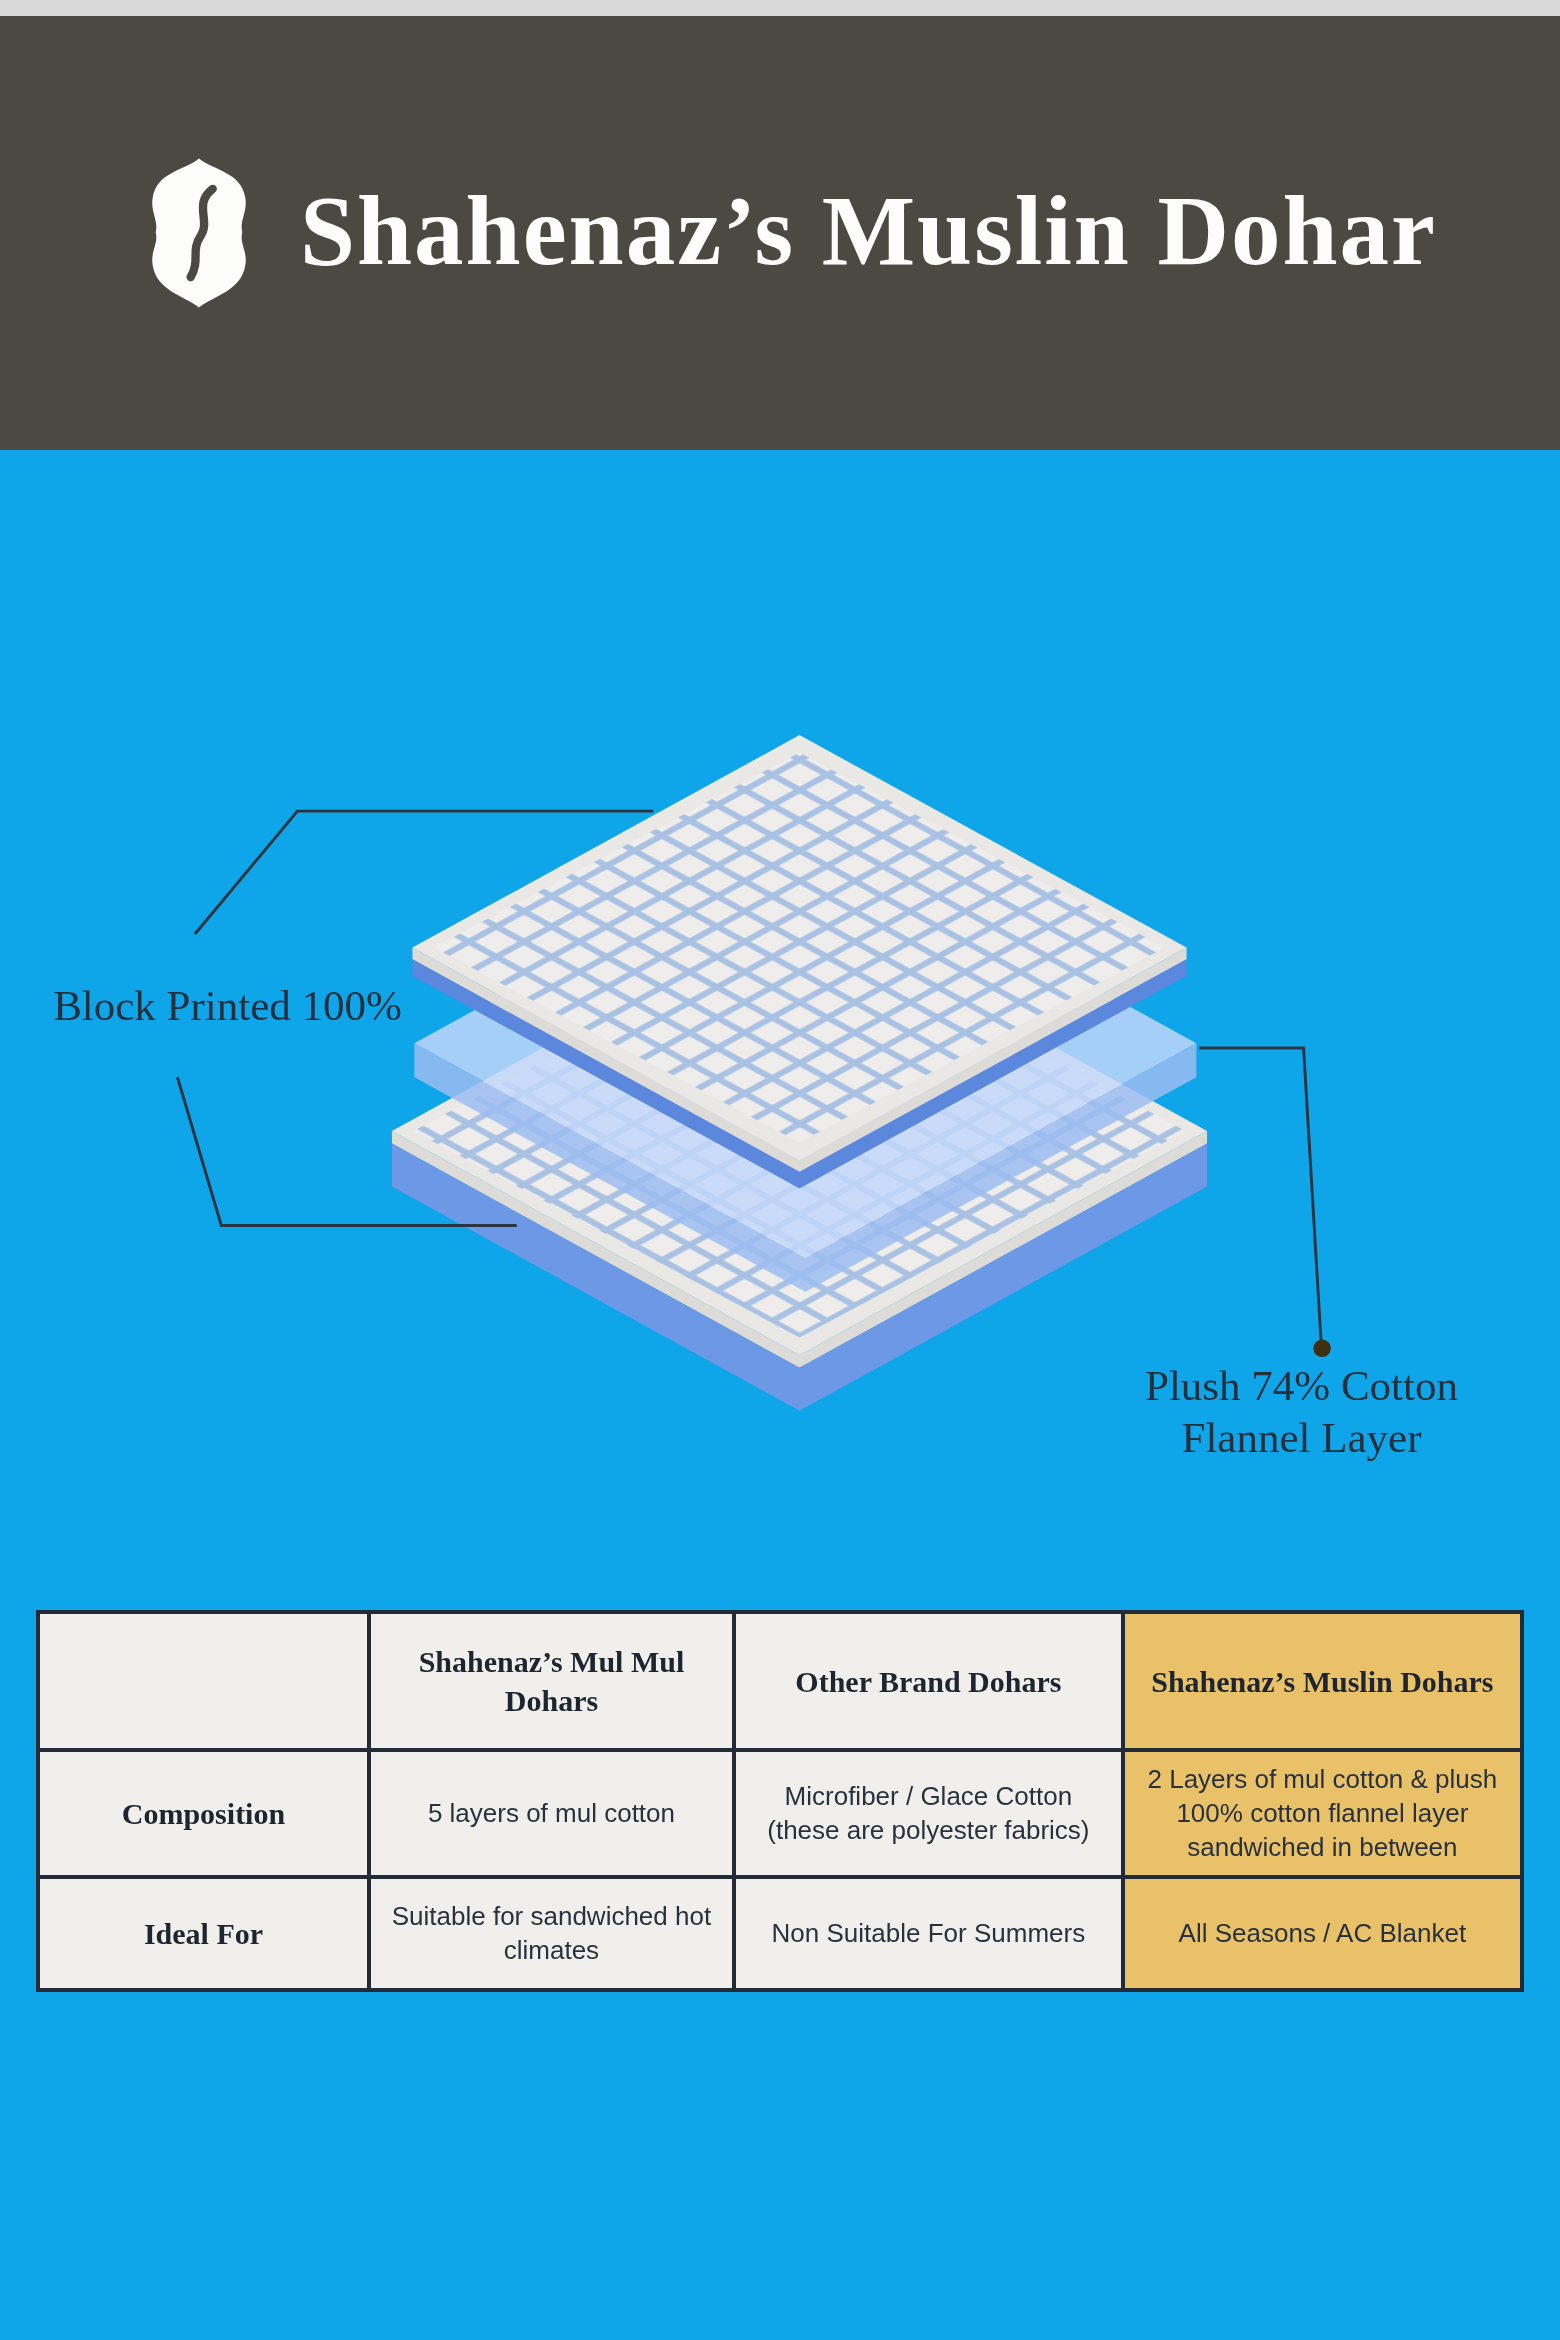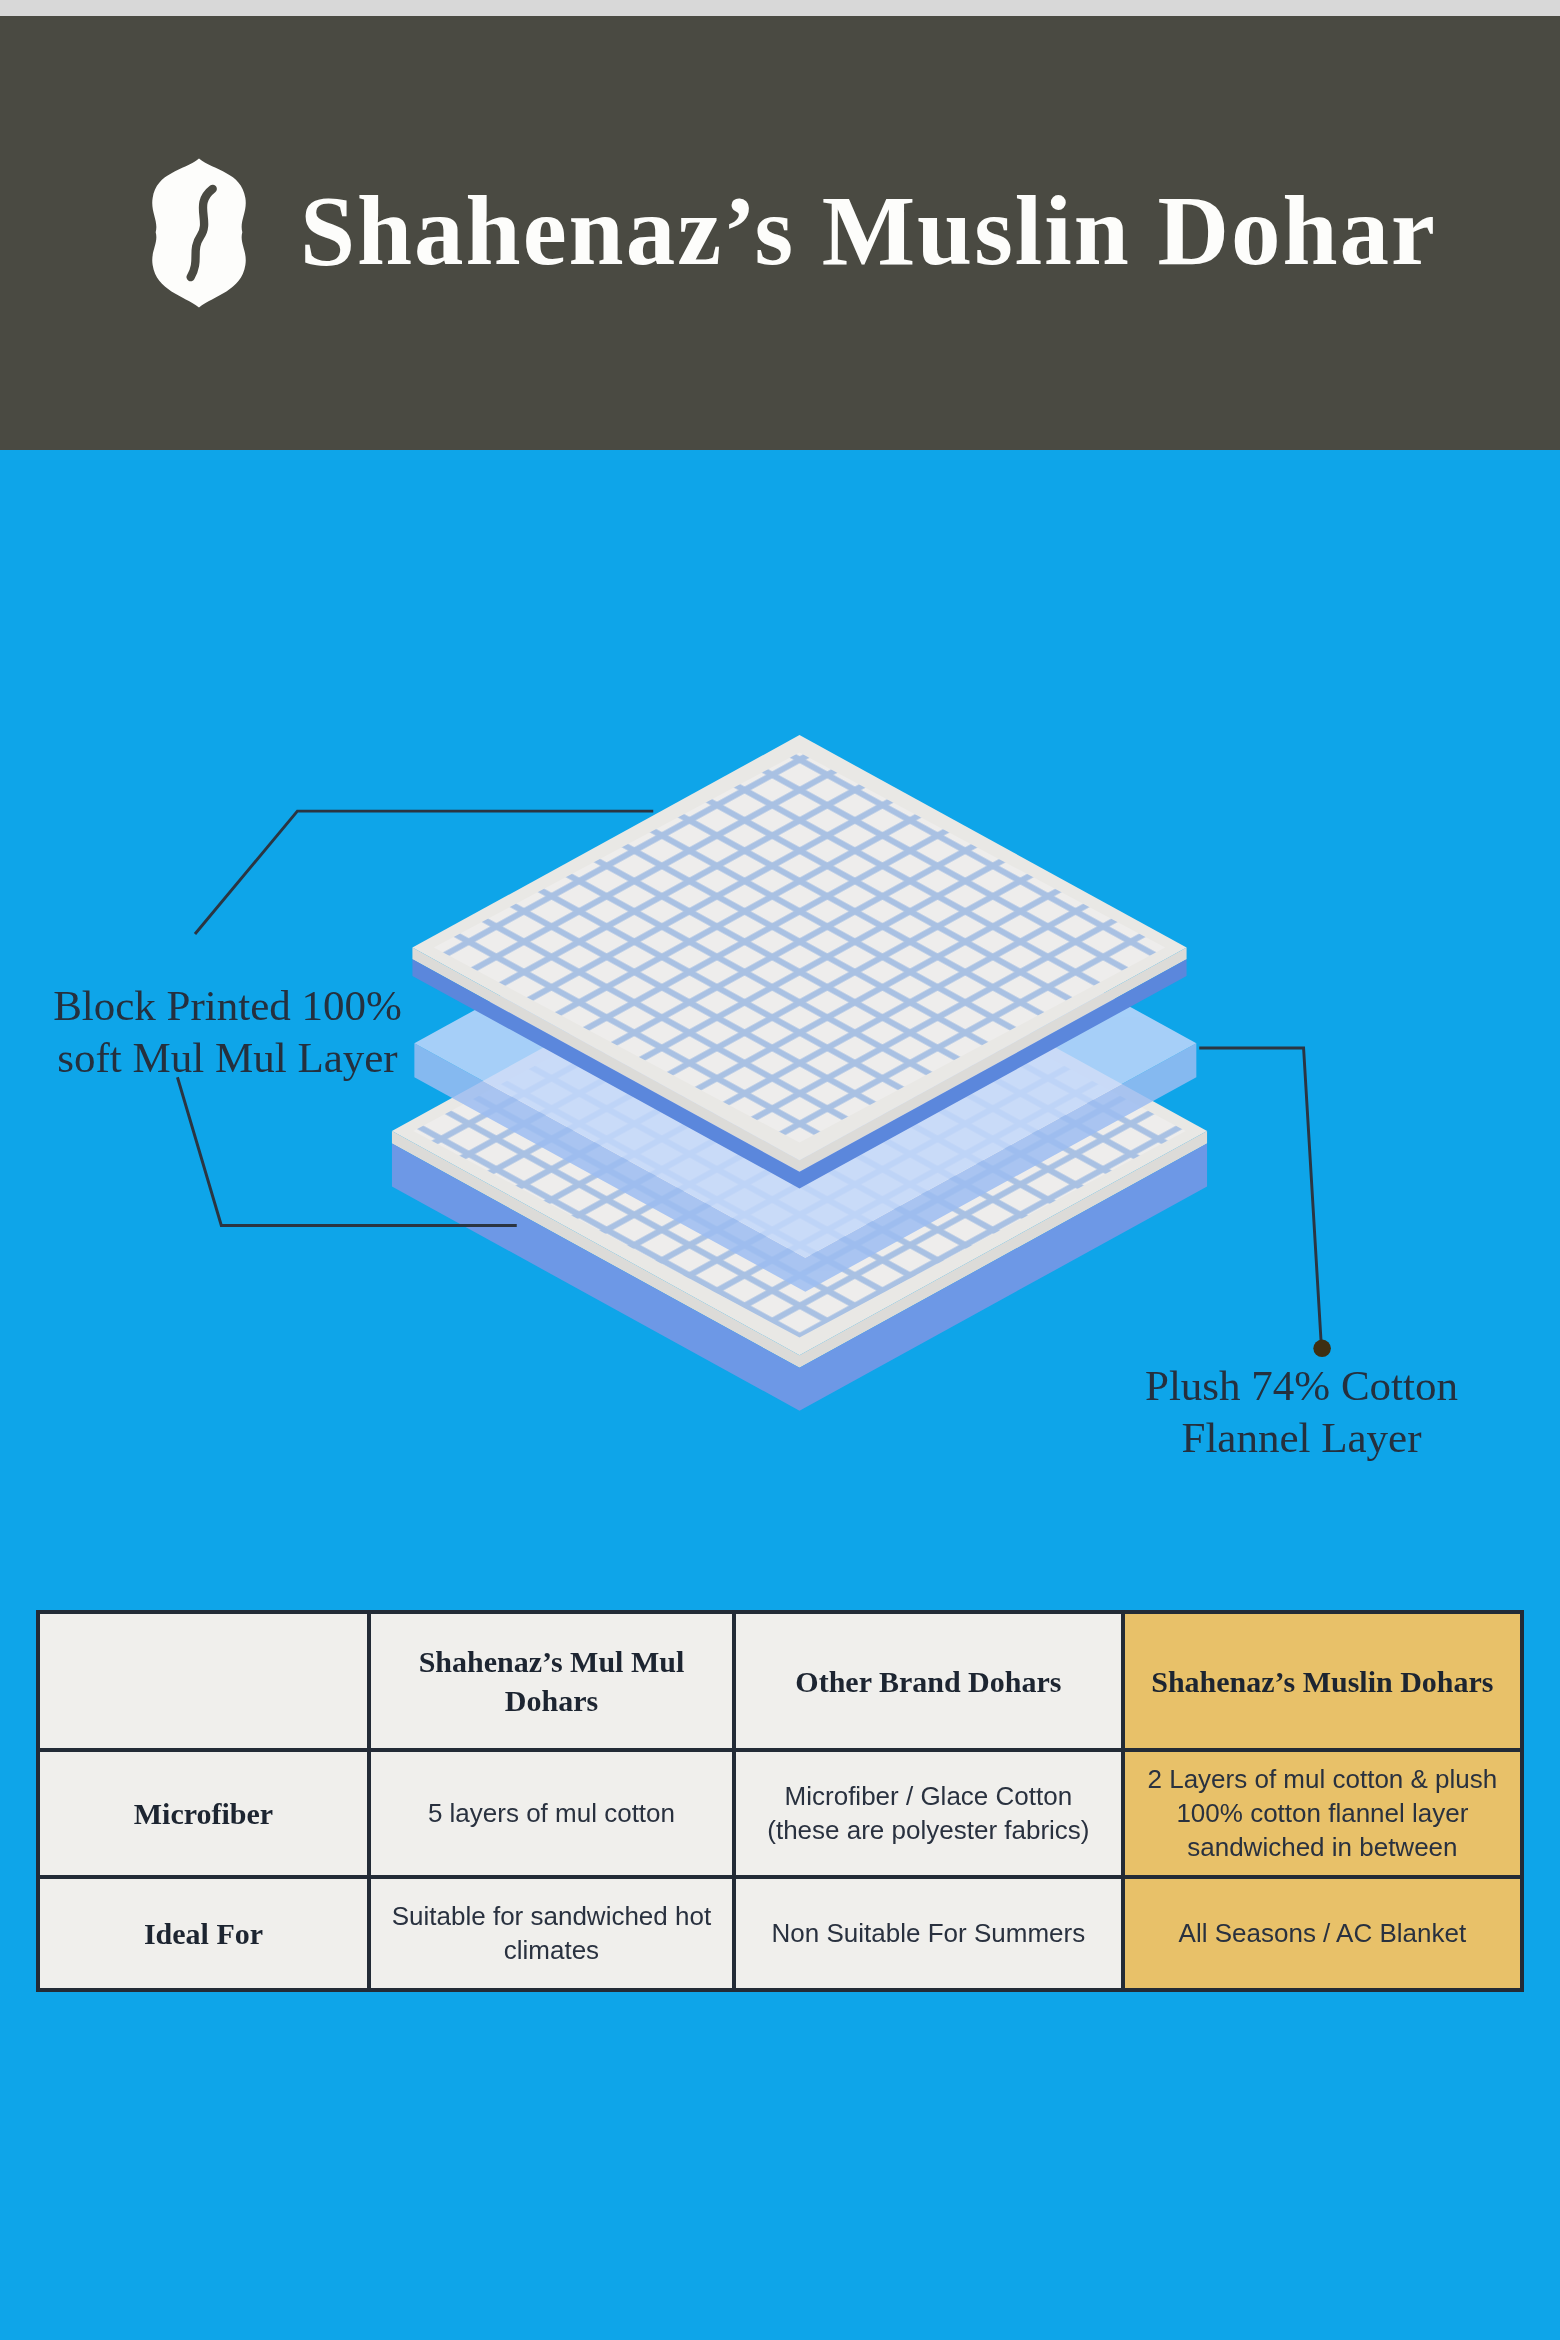--- a/index.html
+++ b/index.html
@@ -95,21 +95,20 @@
     </g>
 
     <polyline points="200,941 305,815 670,815" fill="none" stroke="#2b3542" stroke-width="3"></polyline>
     <polyline points="182,1088 227,1240 530,1240" fill="none" stroke="#2b3542" stroke-width="3"></polyline>
     <polyline points="1230,1058 1337,1058 1355,1360" fill="none" stroke="#2b3542" stroke-width="3"></polyline>
     <circle cx="1356" cy="1366" r="9" fill="#3e2f12"></circle>
   </svg>
 
   <div class="callout callout-left">
     <div>Block Printed 100%</div>
-    <div>soft Mul Mul Layer</div>
   </div>
 
   <div class="callout callout-right">
     <div>Plush 74% Cotton</div>
     <div>Flannel Layer</div>
   </div>
 
   <table class="compare-table">
     <colgroup>
       <col style="width:22.3%">
@@ -118,21 +117,21 @@
         <col style="width:26.9%">
     </colgroup>
     <tbody>
       <tr class="row-head">
         <th class="serif"></th>
         <th class="serif">Shahenaz’s Mul Mul Dohars</th>
         <th class="serif">Other Brand Dohars</th>
         <th class="serif hl">Shahenaz’s Muslin Dohars</th>
       </tr>
       <tr class="row-2">
-        <td class="serif">Microfiber</td>
+        <td class="serif">Composition</td>
         <td class="cellsans">5 layers of mul cotton</td>
         <td class="cellsans">Microfiber / Glace Cotton (these are polyester fabrics)</td>
         <td class="cellsans hl">2 Layers of mul cotton &amp; plush 100% cotton flannel layer sandwiched in between</td>
       </tr>
       <tr class="row-4">
         <td class="serif">Ideal For</td>
         <td class="cellsans">Suitable for sandwiched hot climates</td>
         <td class="cellsans">Non Suitable For Summers</td>
         <td class="cellsans hl">All Seasons / AC Blanket</td>
       </tr>

